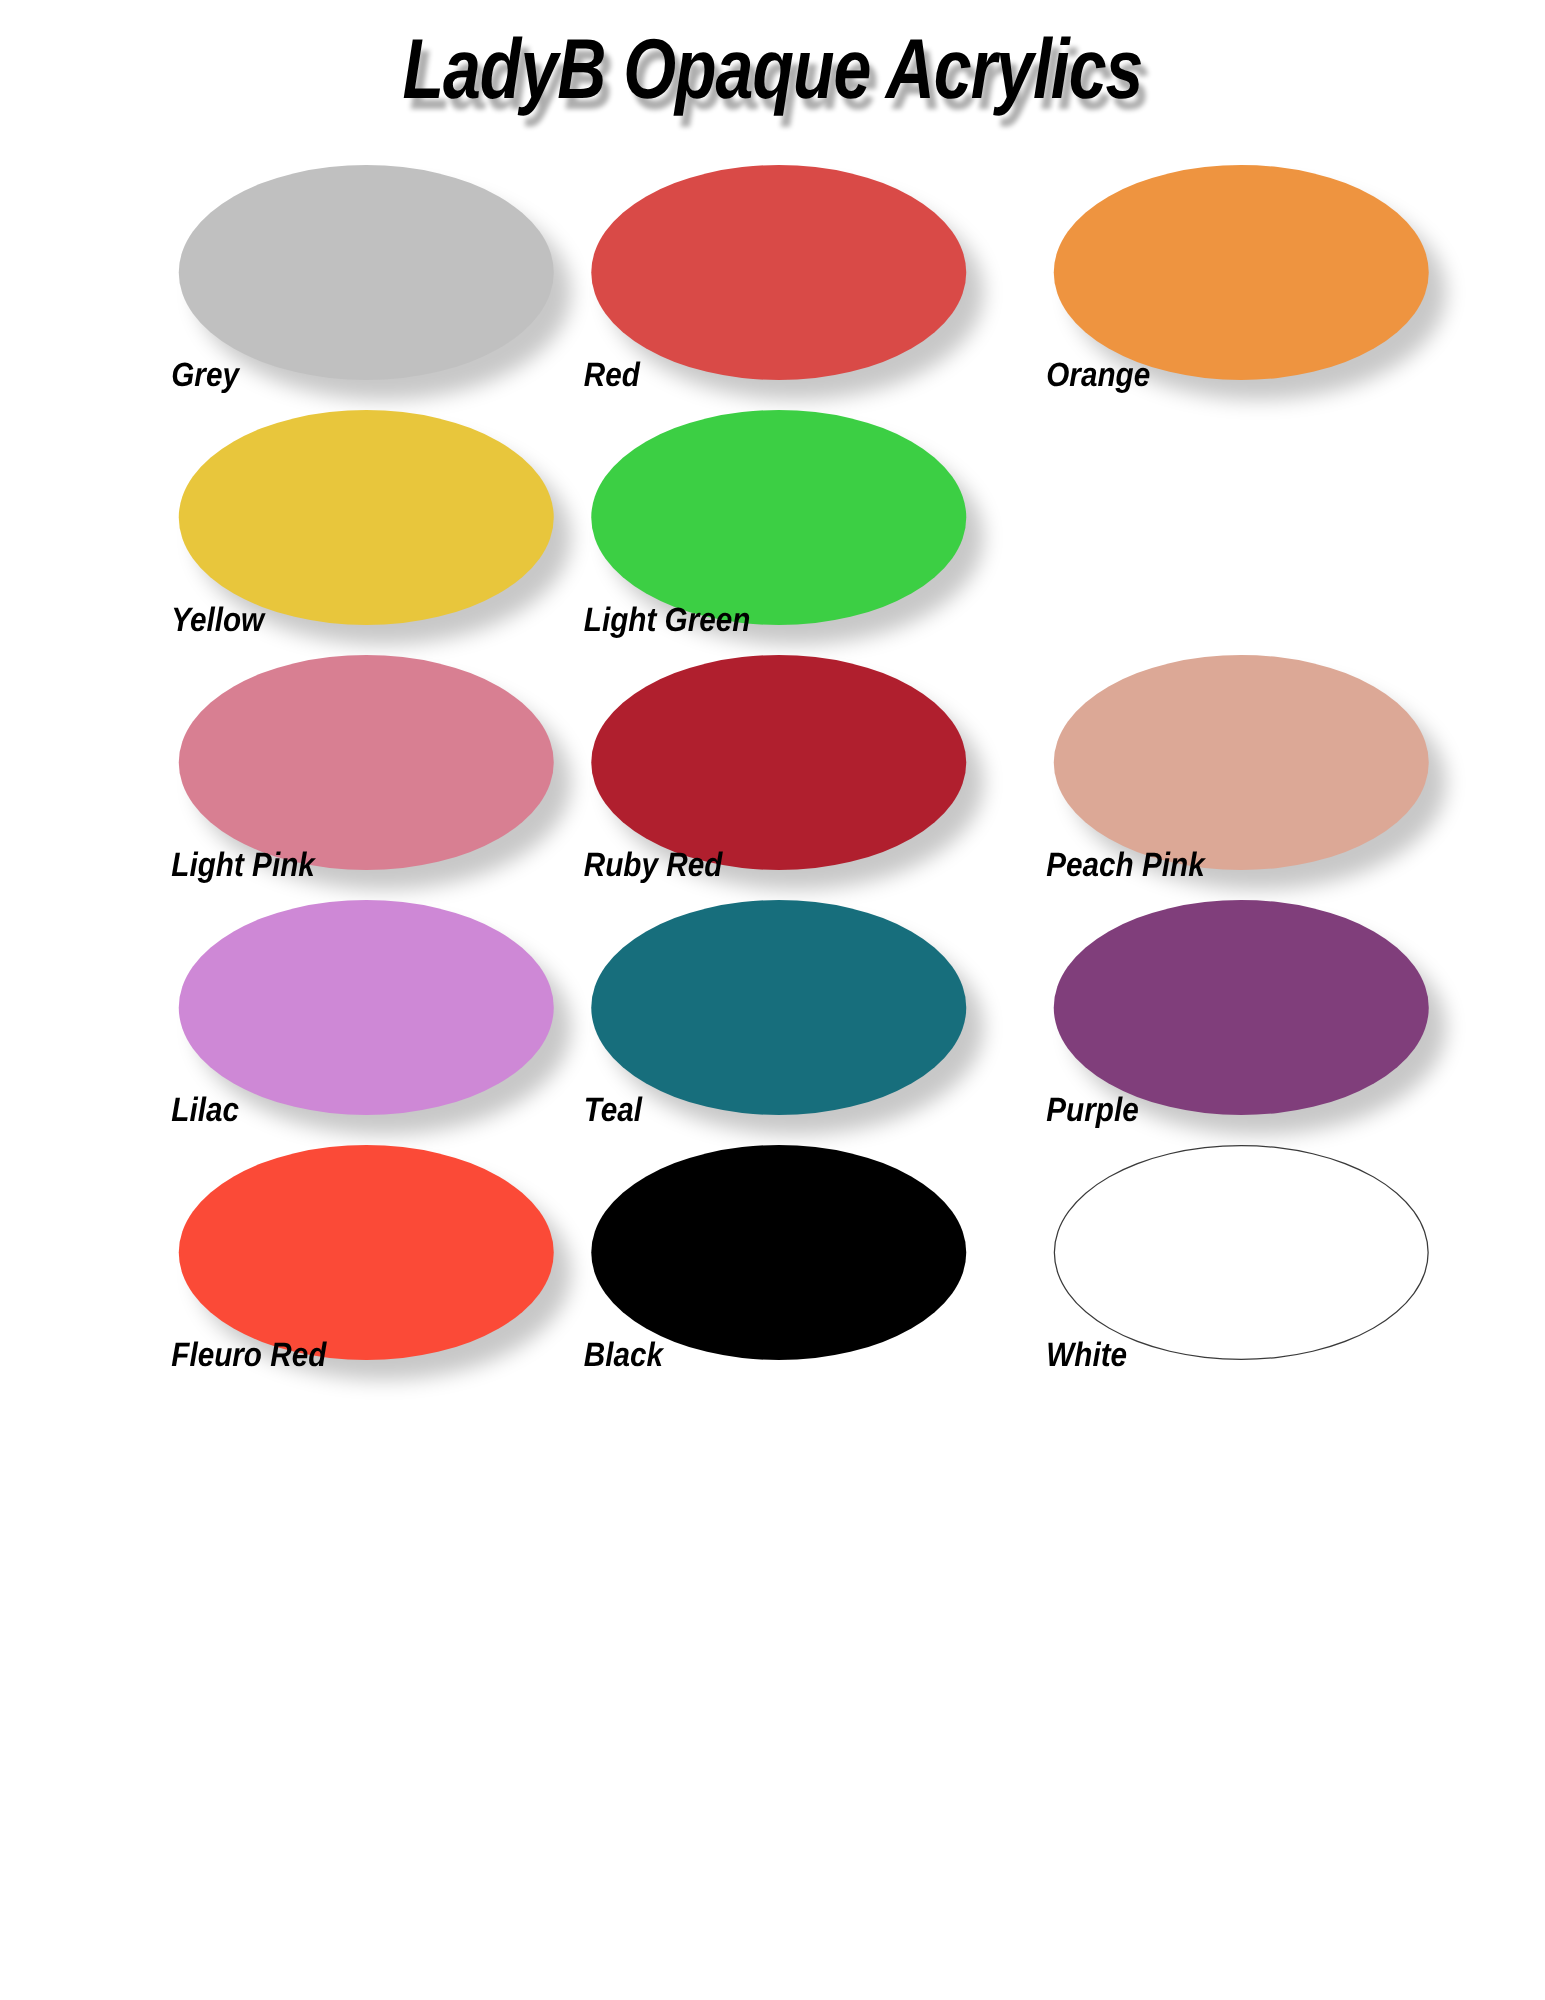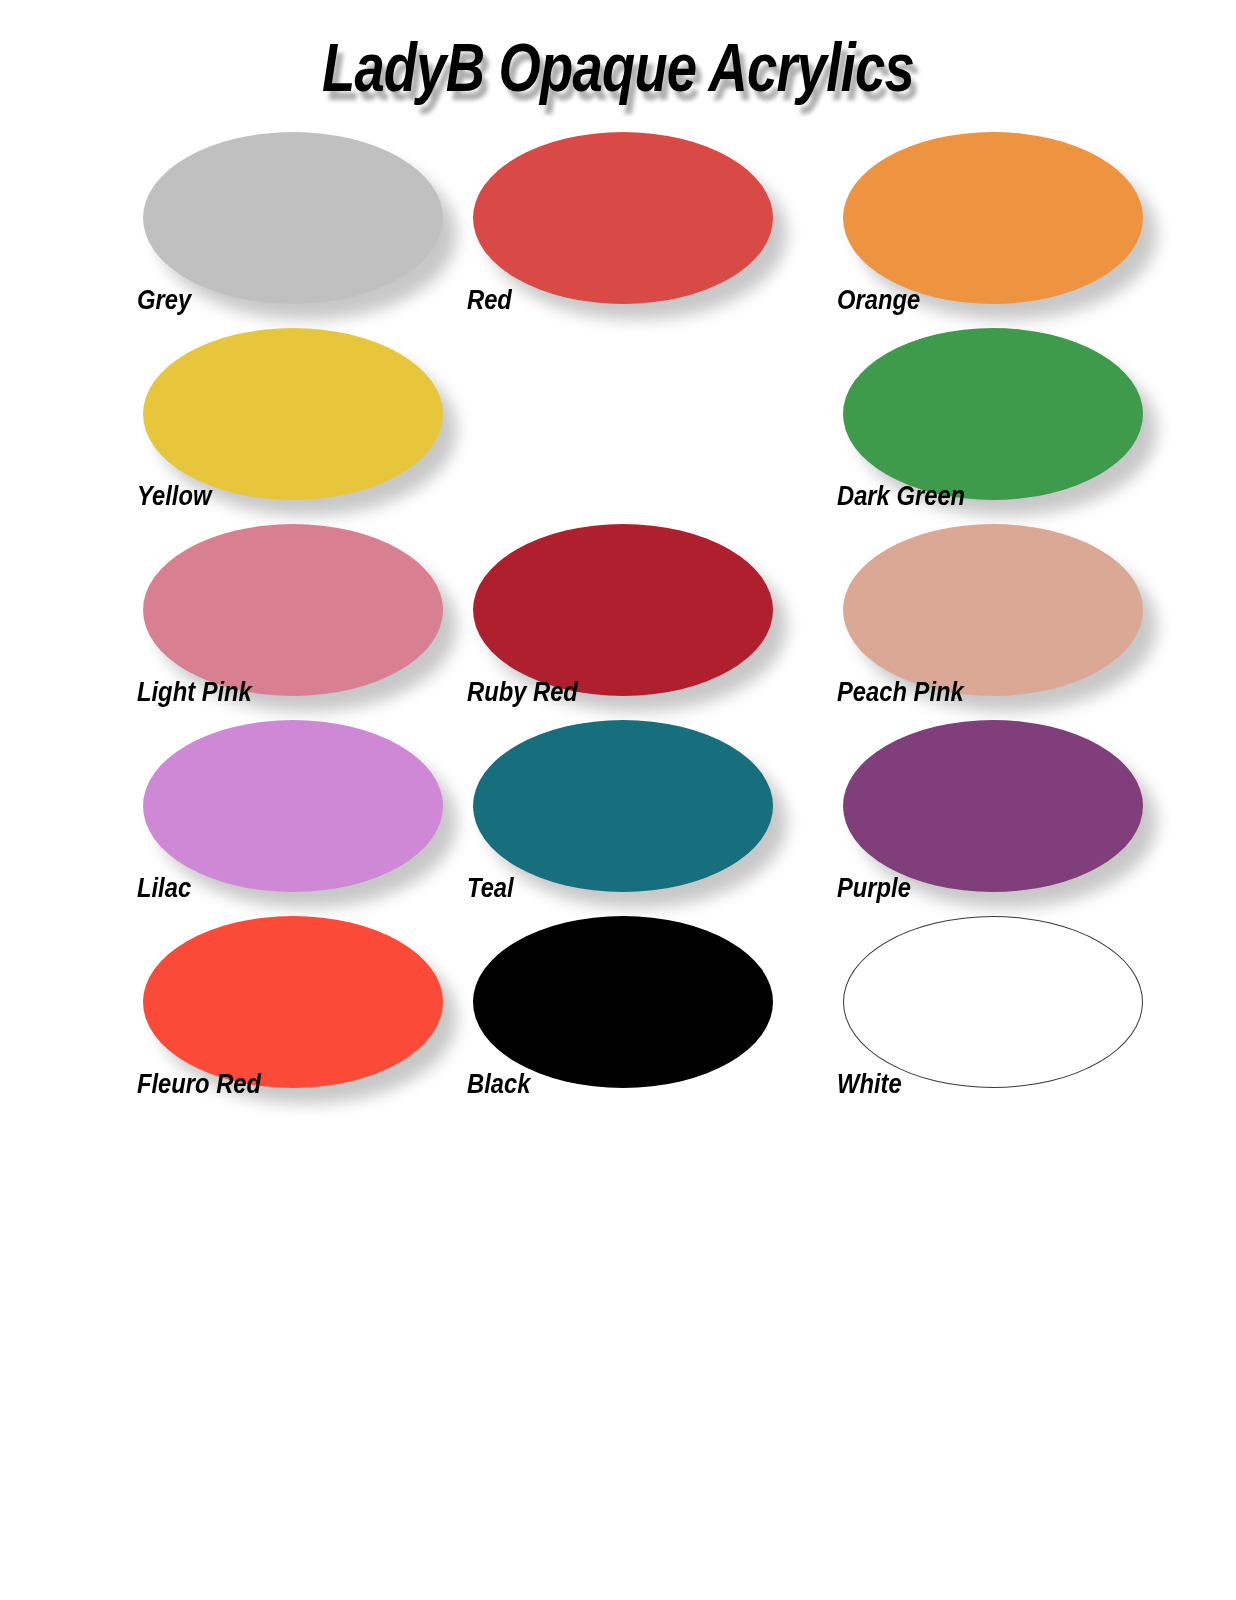--- a/index.html
+++ b/index.html
@@ -11,21 +11,21 @@
     width: 1236px;
     height: 1600px;
     position: relative;
     overflow: hidden;
     font-family: "Liberation Sans", "DejaVu Sans", sans-serif;
   }
 
   
   .title-wrap {
     position: absolute;
-    top: 12px;
+    top: 0;
     left: 0;
     width: 1236px;
     height: 110px;
     display: flex;
     align-items: center;
     justify-content: center;
   }
   .title {
     font-family: "Liberation Sans Narrow", "Liberation Sans", sans-serif;
     font-style: italic;
@@ -116,23 +116,23 @@
       <div class="cell col2">
         <div class="swatch" title="Orange" style="background: rgb(238, 148, 64);"></div>
         <div class="swatch-label">Orange</div>
       </div>
     </div>
     <div class="row">
       <div class="cell col0">
         <div class="swatch" title="Yellow" style="background: rgb(232, 198, 60);"></div>
         <div class="swatch-label">Yellow</div>
       </div>
-      <div class="cell col2">
-        <div class="swatch" title="Dark Green" style="background: rgb(62, 155, 76);"></div>
-        <div class="swatch-label">Dark Green</div>
+      <div class="cell col1">
+        <div class="swatch" title="Light Green" style="background: rgb(60, 207, 68);"></div>
+        <div class="swatch-label">Light Green</div>
       </div>
     </div>
     <div class="row">
       <div class="cell col1">
         <div class="swatch" title="Ruby Red" style="background: rgb(176, 31, 46);"></div>
         <div class="swatch-label">Ruby Red</div>
       </div>
       <div class="cell col0">
         <div class="swatch" title="Light Pink" style="background: rgb(216, 127, 146);"></div>
         <div class="swatch-label">Light Pink</div>

